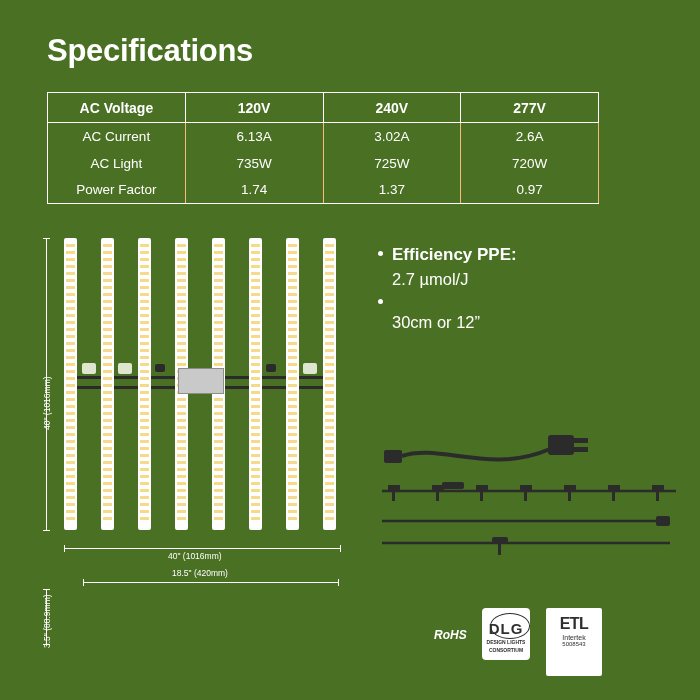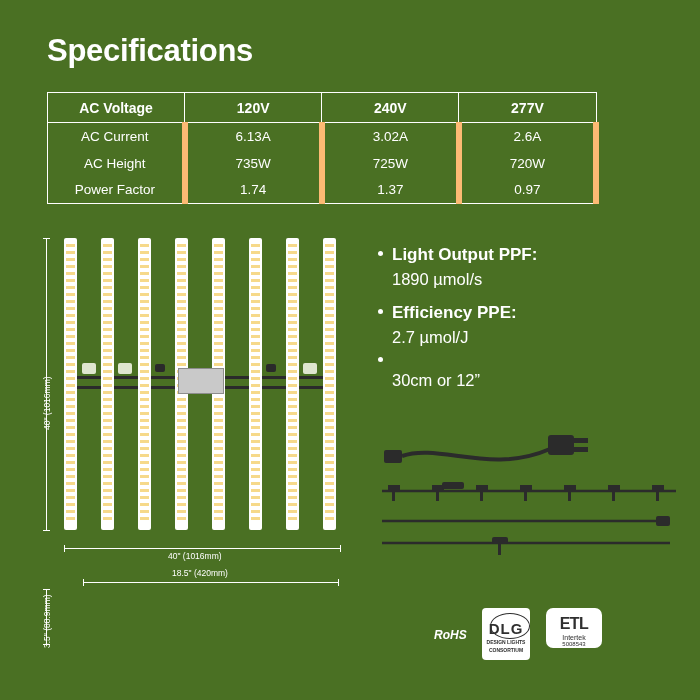--- a/index.html
+++ b/index.html
@@ -44,21 +44,21 @@
     padding: 0;
     height: 27px;
   }
   .spec-table thead th {
     font-weight: bold;
     font-size: 14px;
     height: 30px;
   }
   .spec-table tbody td {
     border-left: 1px solid #ffffff;
-    border-right: 6px solid #fdba74;
+    border-right: 1px solid #fdba74;
     border-top: none;
     border-bottom: none;
   }
   .spec-table tbody tr:last-child td { border-bottom: 1px solid #ffffff; }
   .spec-table .rowlabel { }
 
   
   .bullets {
     position: absolute;
     left: 378px;
@@ -253,23 +253,23 @@
     border-radius: 4px;
     color: #2f2f2f;
     text-align: center;
   }
   .cert-dlg .big { font-size: 15px; font-weight: bold; letter-spacing: 1px; margin-top: 12px; }
   .cert-dlg .sm { font-size: 5px; line-height: 6px; margin-top: 2px; font-weight: bold; }
   .cert-etl {
     position: absolute;
     left: 26px;
     top: 0px;
-    width: 56px; height: 40px;
-    background: #ffffff;
-    border-radius: 7px;
+    width: 56px; height: 68px;
+    background: #ffffff;
+    border-radius: 2px;
     color: #2f2f2f;
     text-align: center;
   }
   .cert-etl .mark { font-size: 16px; font-weight: bold; margin-top: 7px; letter-spacing: -0.5px; }
   .cert-etl .nm { font-size: 7px; margin-top: 1px; }
   .cert-etl .num { font-size: 6px; }
   .oval {
     position: absolute;
     left: 8px; top: 5px;
     width: 40px; height: 26px;
@@ -294,42 +294,35 @@
       </tr>
     </thead>
     <tbody>
       <tr>
         <td class="rowlabel">AC Current</td>
         <td>6.13A</td>
         <td>3.02A</td>
         <td>2.6A</td>
       </tr>
       <tr>
-        <td class="rowlabel">AC Height</td>
+        <td class="rowlabel">AC Light</td>
         <td>735W</td>
         <td>725W</td>
         <td>720W</td>
       </tr>
       <tr>
         <td class="rowlabel">Power Factor</td>
         <td>1.74</td>
         <td>1.37</td>
         <td>0.97</td>
       </tr>
     </tbody>
   </table>
 
   <div class="bullets">
-    <div class="bullet-block">
-      <div class="bullet-head">
-        <span class="bullet-dot"></span>
-        <span>Light Output PPF:</span>
-      </div>
-      <div class="bullet-val">1890 µmol/s</div>
-    </div>
     <div class="bullet-block">
       <div class="bullet-head">
         <span class="bullet-dot"></span>
         <span>Efficiency PPE:</span>
       </div>
       <div class="bullet-val">2.7 µmol/J</div>
     </div>
     <div class="bullet-block">
       <div class="bullet-head">
         <span class="bullet-dot"></span>

